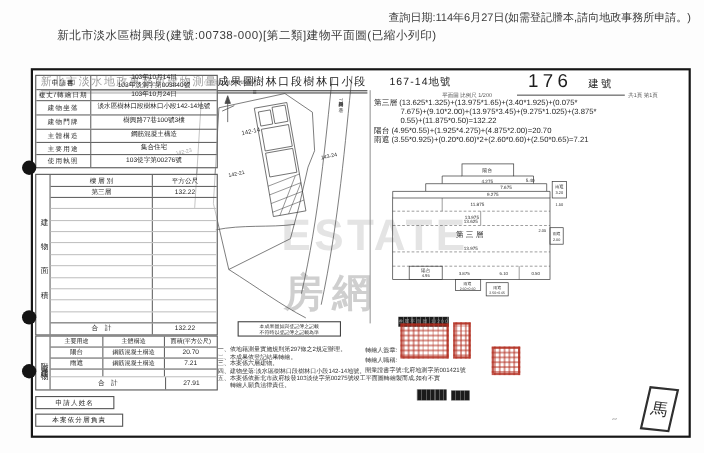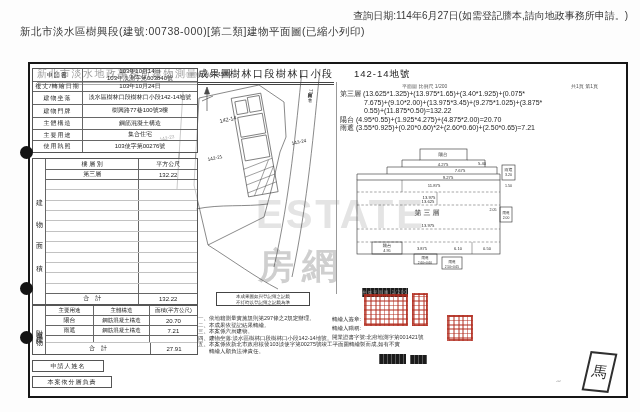--- a/index.html
+++ b/index.html
@@ -2,21 +2,21 @@
 <html><head>
 <meta charset="utf-8">
 <style>
   * { margin:0; padding:0; box-sizing:border-box; }
   html,body { background:#ffffff; }
   body { font-family:"Liberation Sans", sans-serif; color:#222; }
   .page { position:relative; width:640px; height:412px; background:#fdfdfd; overflow:hidden; }
 
   
   .sys-title { position:absolute; left:36px; top:6px; font-size:13px; letter-spacing:2px; color:#2233bb; }
-  .sub-title { position:absolute; left:20px; top:25px; font-size:10.5px; letter-spacing:.5px; color:#3a3a3a; }
+  .sub-title { position:absolute; left:52px; top:25px; font-size:10.5px; letter-spacing:.5px; color:#3a3a3a; }
   .query-date { position:absolute; right:12px; top:9px; font-size:10px; color:#3a3a3a; }
 
   
   .doc { position:absolute; left:28px; top:62px; width:600px; height:336px; background:#fff; border:2px solid #161616; }
   .doc * { position:absolute; }
 
   .punch { position:absolute; left:20px; width:13px; height:13px; background:#141414; border-radius:50%; z-index:5; }
 
   
   .wm { color:#e4e4e4; font-weight:bold; z-index:0; letter-spacing:3px; }
@@ -119,21 +119,25 @@
   <div class="punch" style="top:282px"></div>
   <div class="punch" style="top:331px"></div>
 
   <div class="doc">
 
     <div class="wm wm2">ESTATE</div>
     <div class="wm wm3">房網</div>
 
     <div class="office-title">新北市淡水地政事務所建物測量成果圖</div>
     <div class="section-name">樹林口段樹林口小段</div>
-    <div class="parcel-no">142-14地號</div>
+    <div class="parcel-no">167-14地號</div>
+    <div class="bno-wrap">
+      <span class="bno">176</span>
+      <span class="bno-label">建號</span>
+    </div>
     <div class="meta-line">
       <span>平面圖 比例尺 1/200</span>
       <span>共1頁 第1頁</span>
     </div>
     <div class="vline-mid"></div>
 
     <div class="itable">
       <div class="irow" style="height:13px">
         <div class="ilabel">申請書</div>
         <div class="ivalue">103年10月14日

